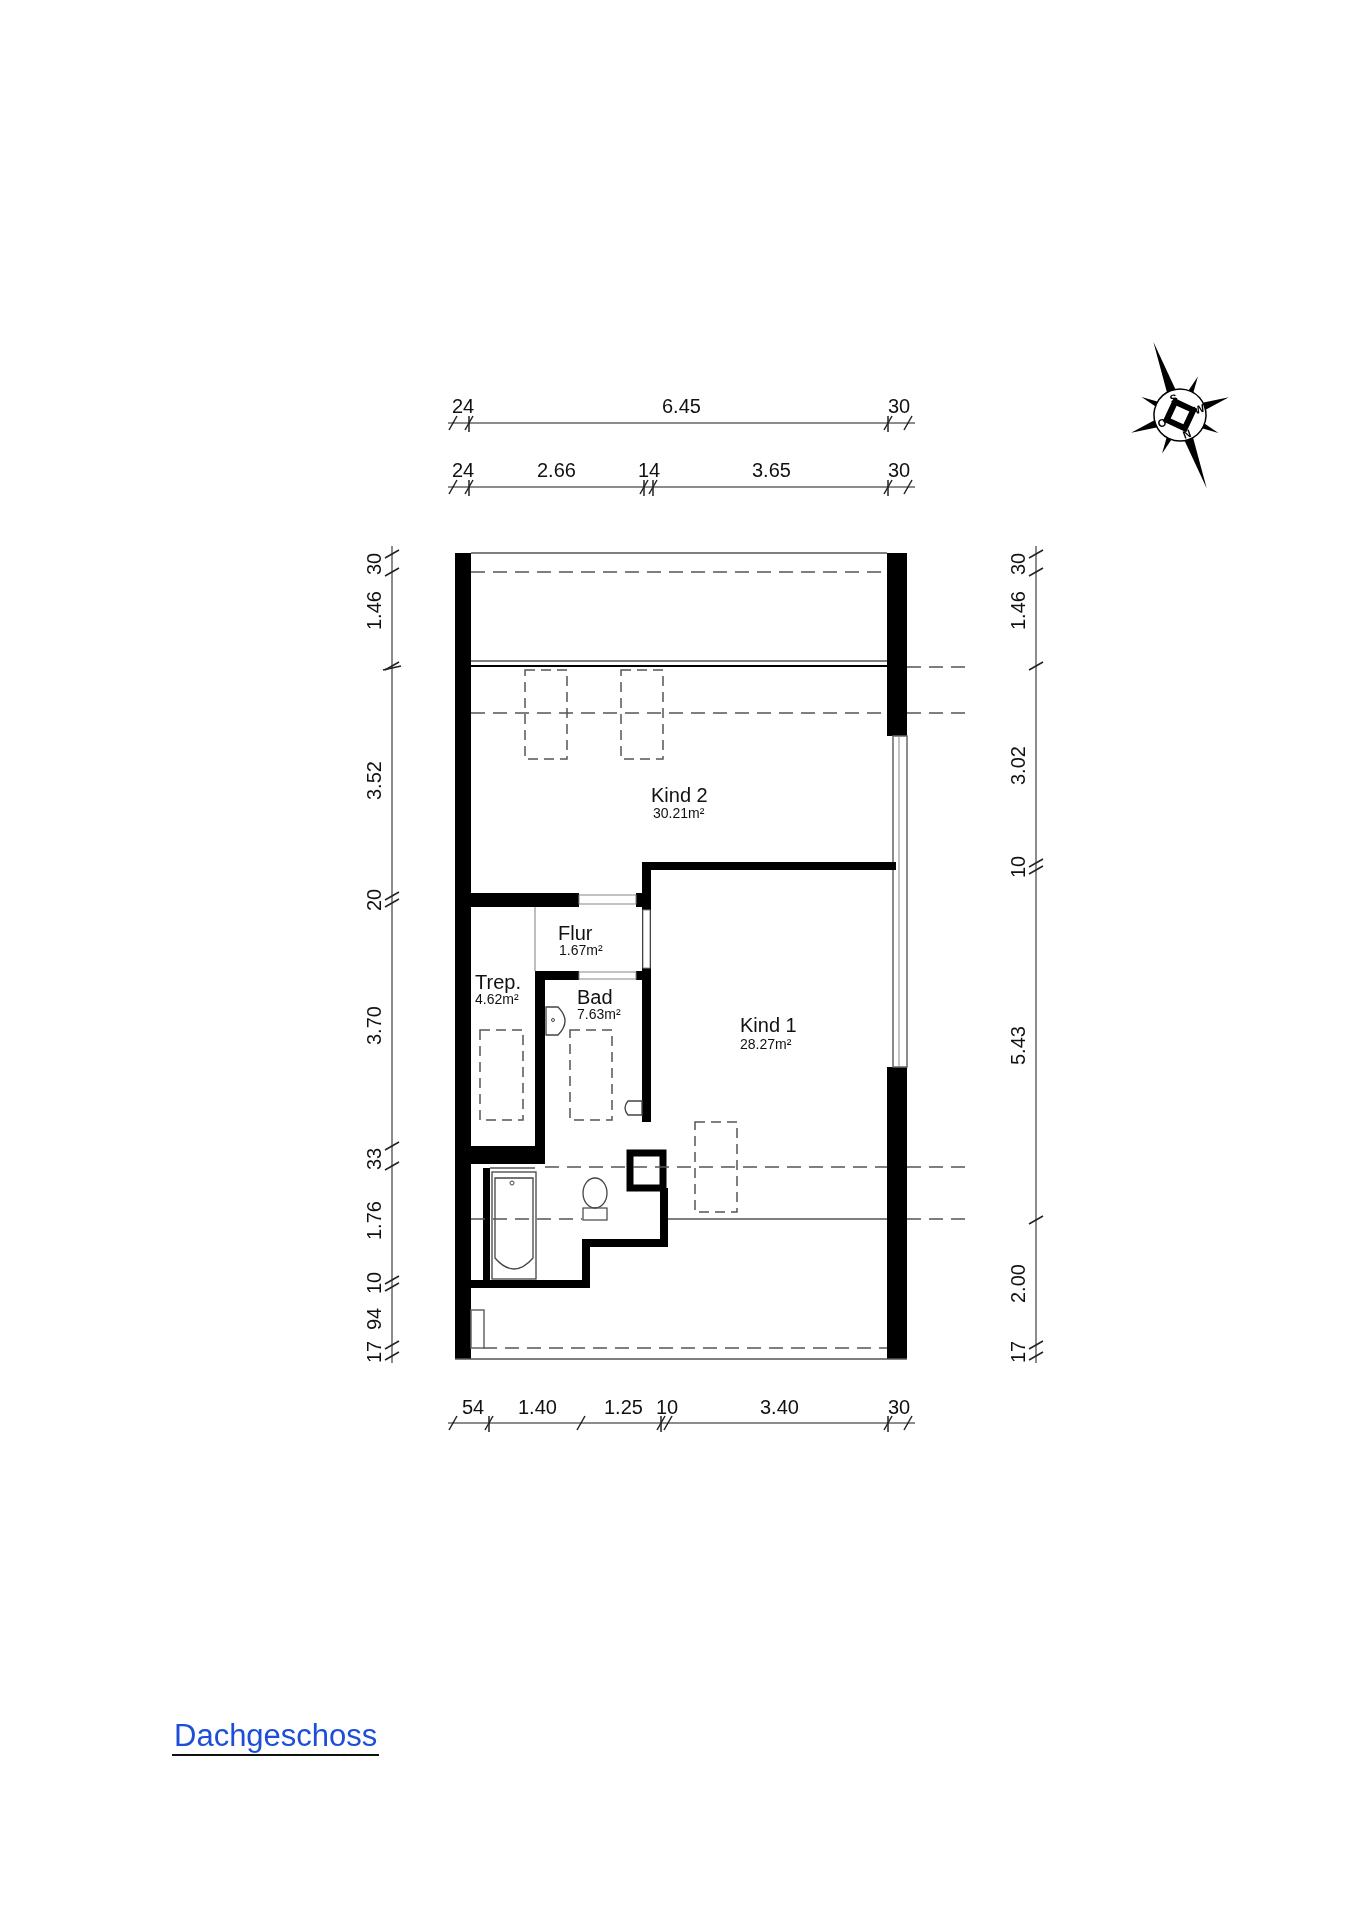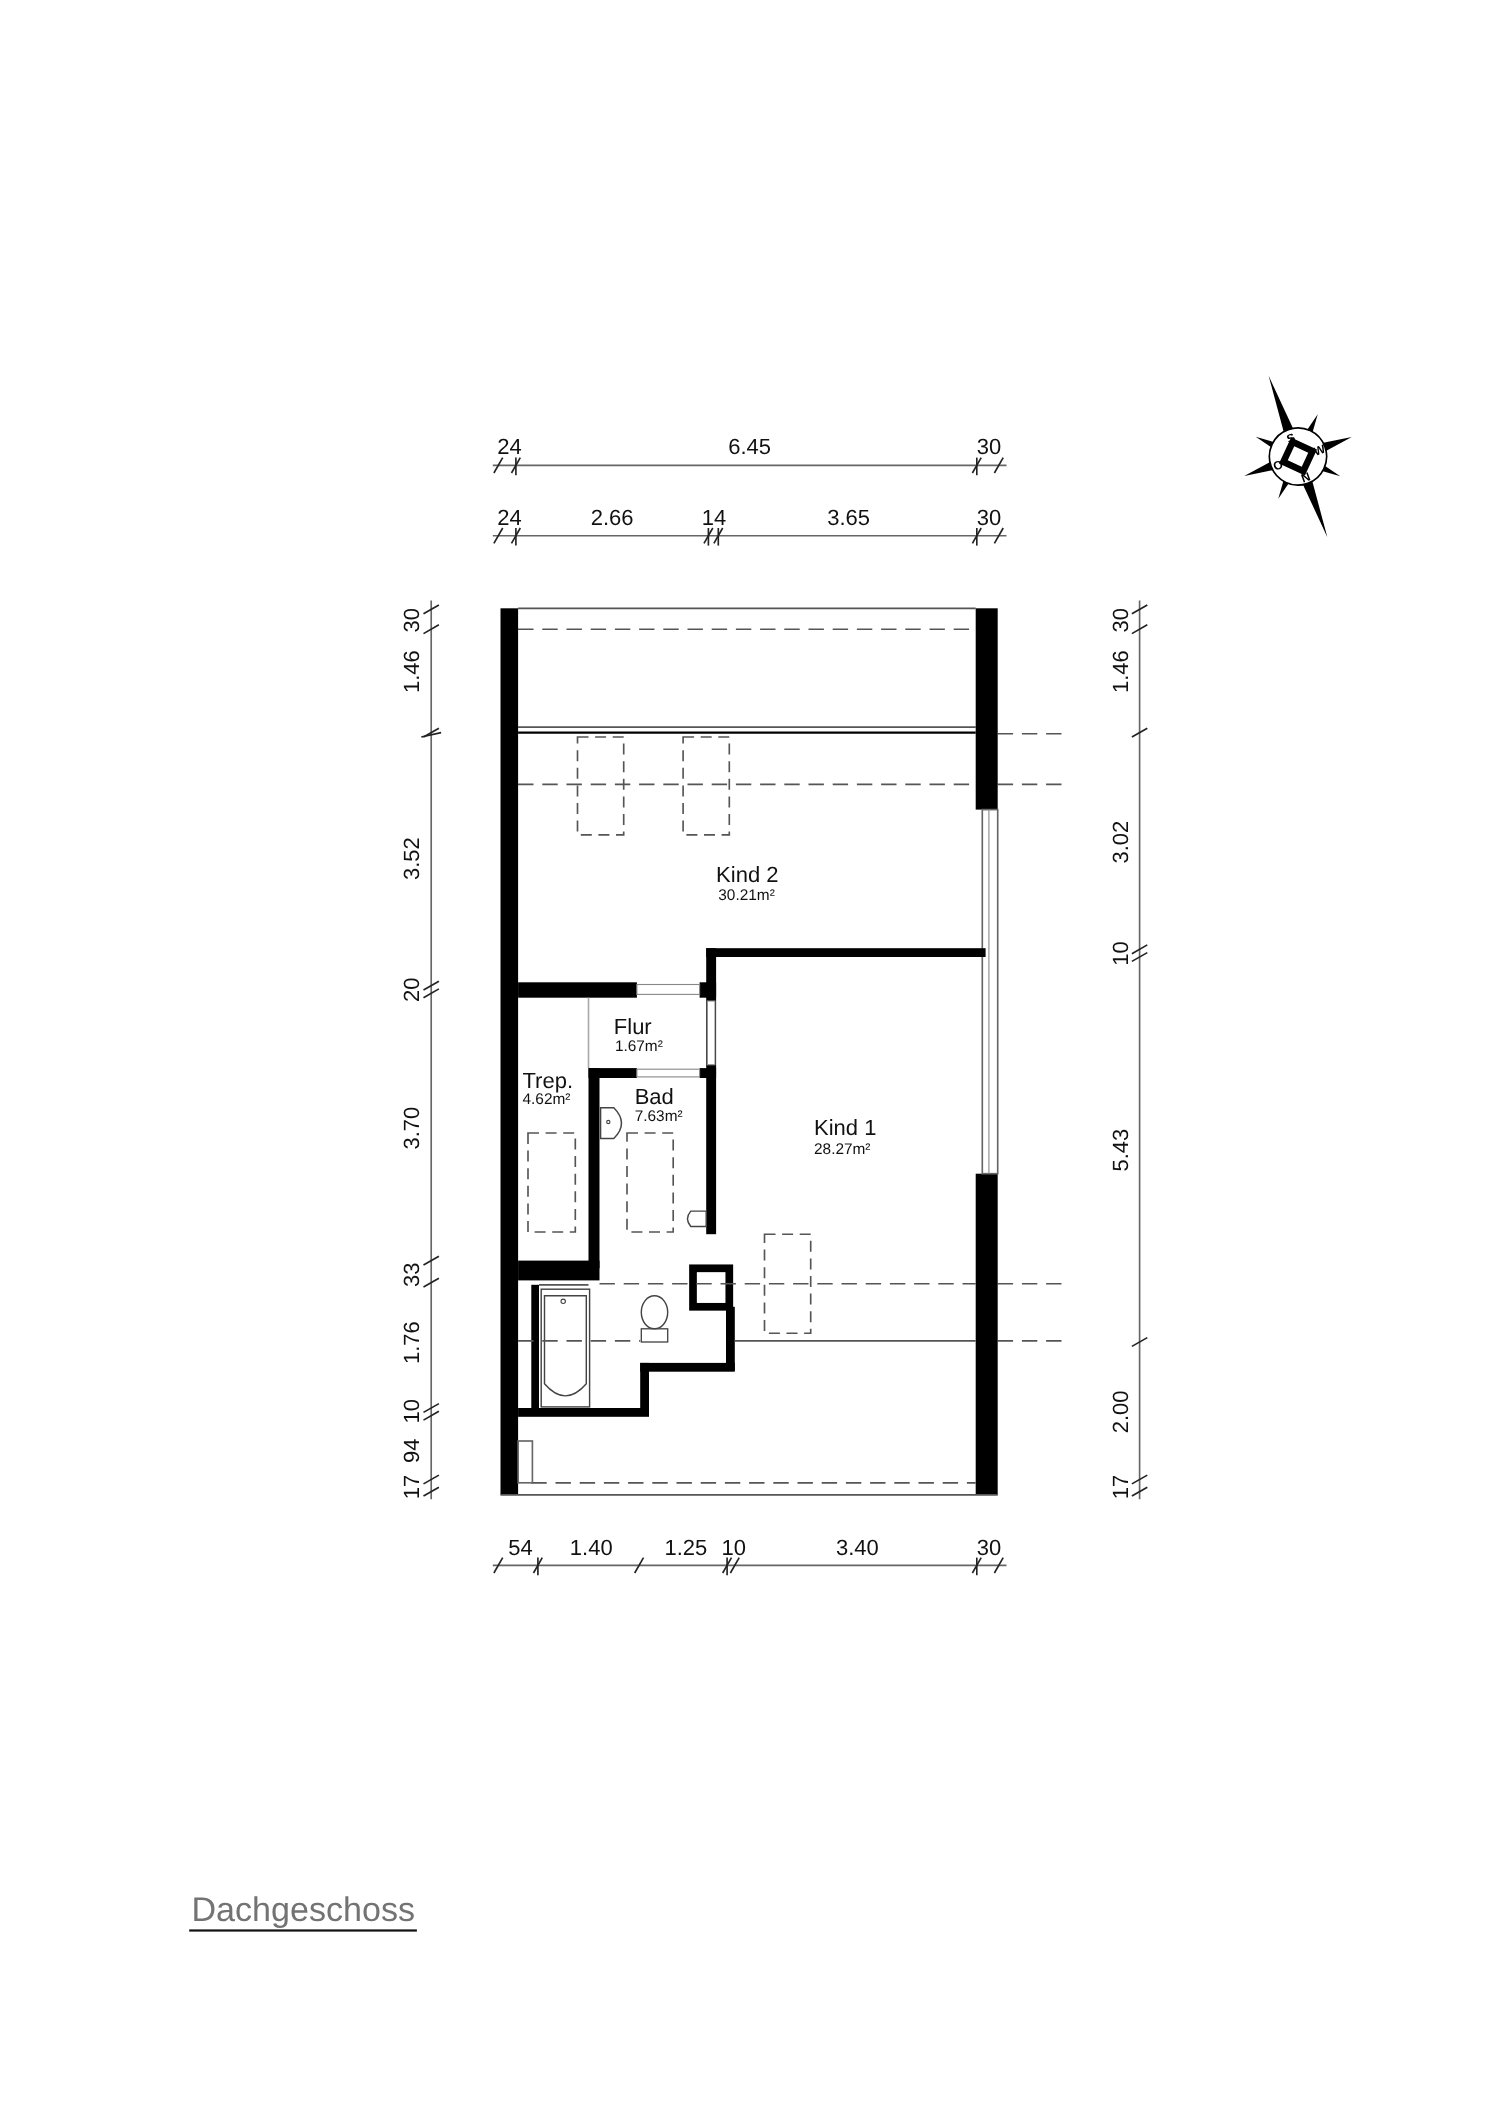--- a/index.html
+++ b/index.html
@@ -1,21 +1,21 @@
 <!DOCTYPE html>
 <html><head>
 <meta charset="utf-8">
 <style>
   html, body { margin:0; padding:0; background:#ffffff; }
   body { width:1357px; height:1920px; position:relative; overflow:hidden; font-family:"Liberation Sans", sans-serif; }
   svg { position:absolute; left:0; top:0; }
   .dimtxt { font-family:"Liberation Sans", sans-serif; font-size:20px; fill:#111; }
   .roomname { font-family:"Liberation Sans", sans-serif; font-size:20px; fill:#111; }
   .roomarea { font-family:"Liberation Sans", sans-serif; font-size:14px; fill:#111; }
-  .title { position:absolute; left:172px; top:1718px; font-size:31px; color:#737373; border-bottom:2px solid #111; padding:0 2px 0 2px; line-height:36px; }
+  .title { position:absolute; left:172px; top:1718px; font-size:31px; color:#1d4ed8; border-bottom:2px solid #111; padding:0 2px 0 2px; line-height:36px; }
   .wall { fill:#000; }
   .thin { stroke:#555; stroke-width:1.5; fill:none; }
   .dash { stroke:#555; stroke-width:1.5; fill:none; stroke-dasharray:14 8; }
   .dimline { stroke:#666; stroke-width:1.5; }
   .tick { stroke:#222; stroke-width:1.5; }
 </style>
 </head>
 <body>
 
 <svg width="1357" height="1920" viewBox="0 0 1357 1920">

